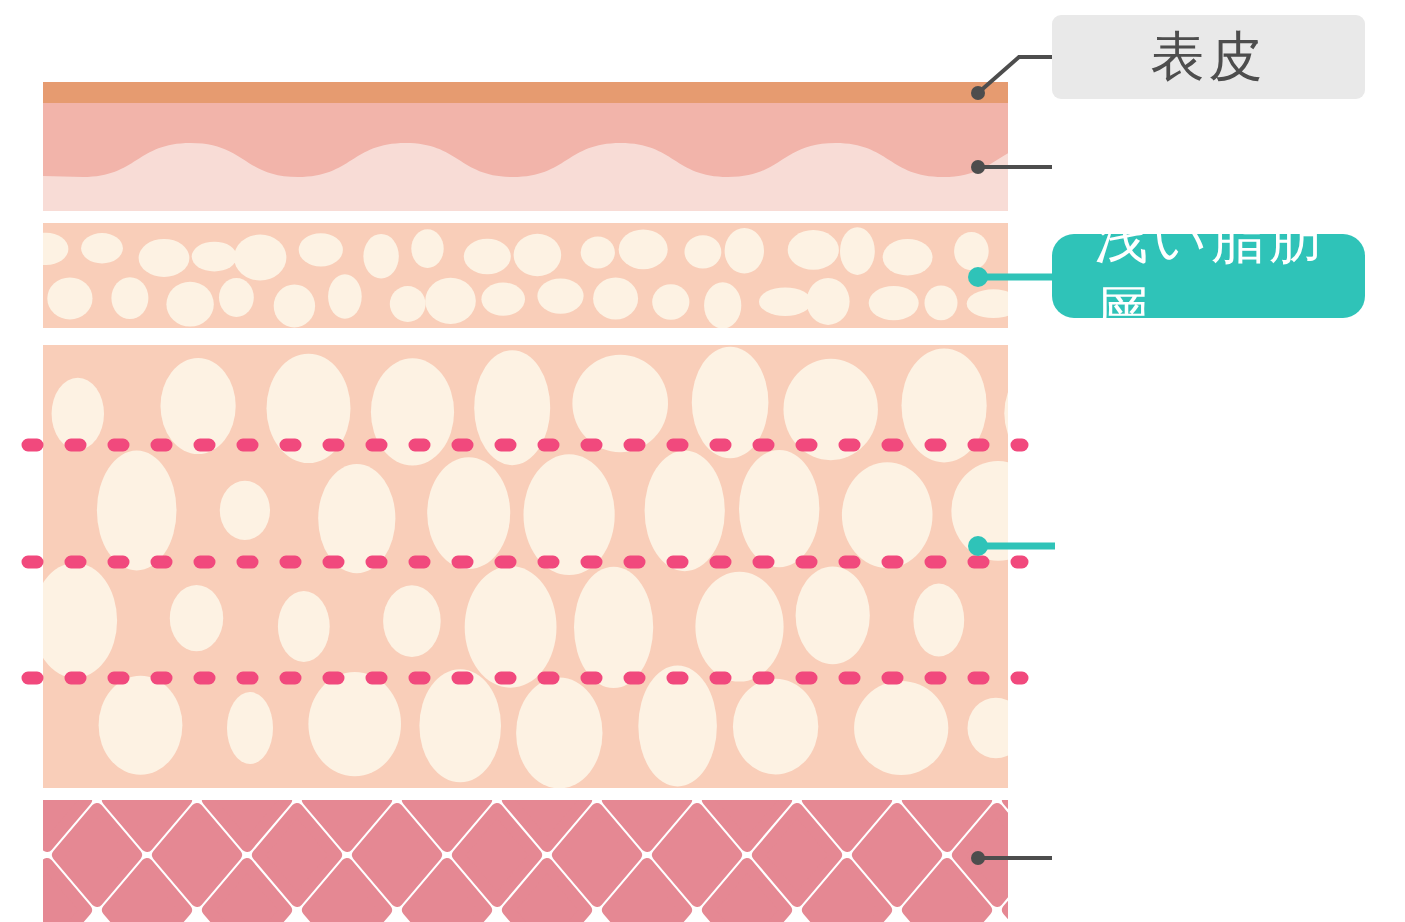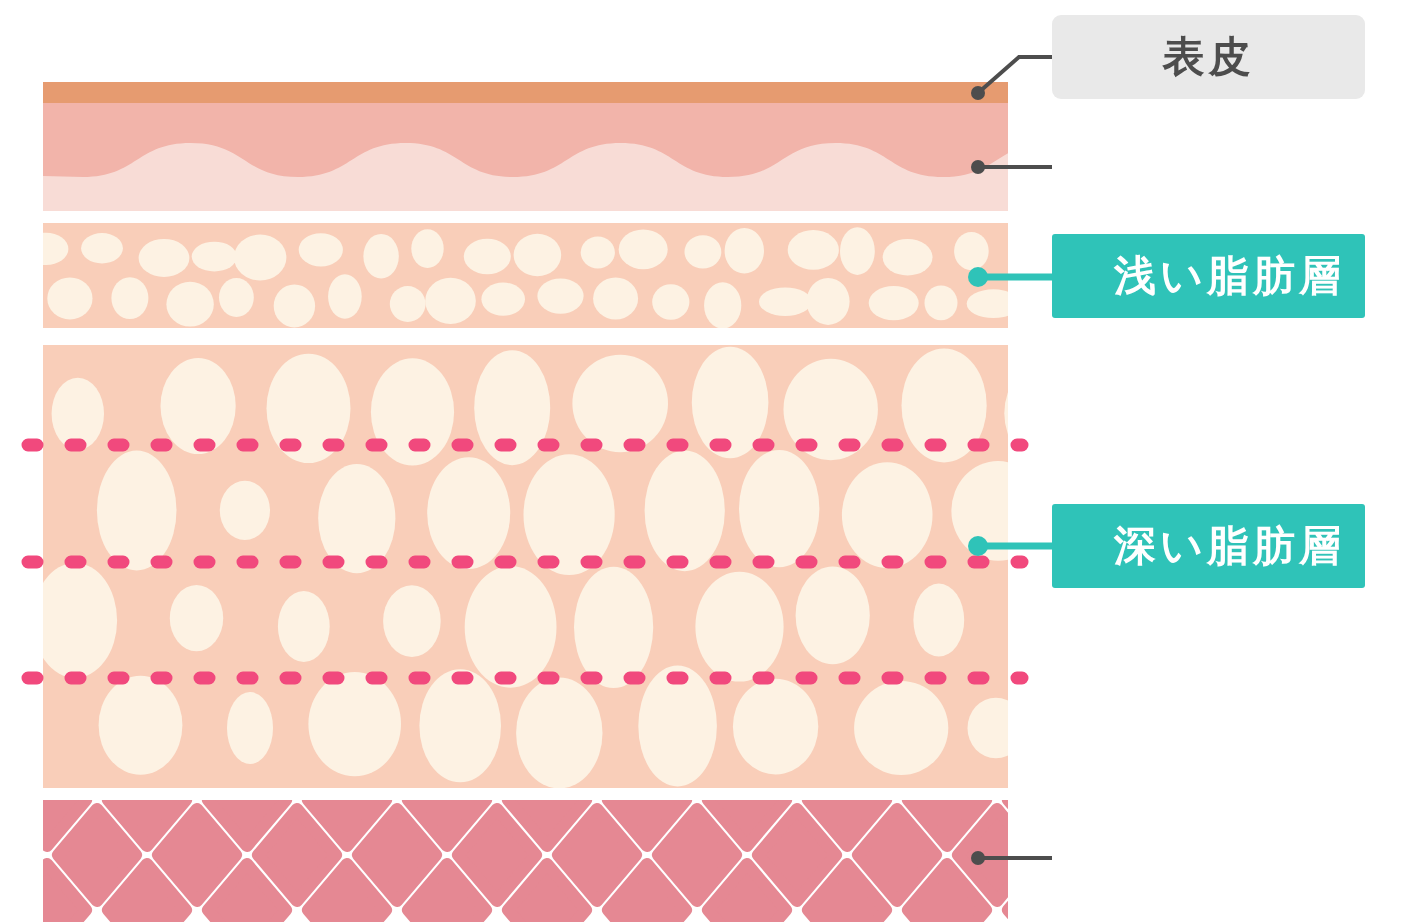--- a/index.html
+++ b/index.html
@@ -10,32 +10,32 @@
     font-family:"DejaVu Sans",sans-serif;
     position:relative;
   }
   .stage{position:absolute;inset:0;}
   svg{position:absolute;left:0;top:0;}
   .label{
     position:absolute;
     left:1052px;
     width:313px;height:84px;
     display:flex;align-items:center;justify-content:center;
-    font-size:42px;font-weight:700;letter-spacing:4px;
+    font-size:54px;font-weight:400;letter-spacing:4px;
     box-sizing:border-box;
   }
   .label.gray{
     background:var(--label-gray-bg);
     color:var(--label-text-dark);
     border-radius:9px;
   }
   .label.teal{
     background:var(--accent-teal);
     color:var(--label-text-light);
-    border-radius:3px;
+    border-radius:22px;
     padding-left:42px;
   }
 </style>
 </head>
 <body style="background: rgb(255, 255, 255);">
 
 <div class="stage">
 
   <svg id="skin-svg" width="1405" height="922" viewBox="0 0 1405 922">
       <defs>
@@ -200,15 +200,14 @@
         <path d="M 978 858 L 1052 858" stroke="#4D4D4D" stroke-width="4" fill="none"></path>
         <circle cx="978" cy="858" r="7" fill="#4D4D4D"></circle>
       </g>
     </svg>
 
   <div class="label gray" style="top:15px">表皮</div>
 
 
   <div class="label teal" style="top:234px">浅い脂肪層</div>
 
-  <div class="label teal" style="top:504px">深い脂肪層</div>
 
 </div>
 
 </body></html>

